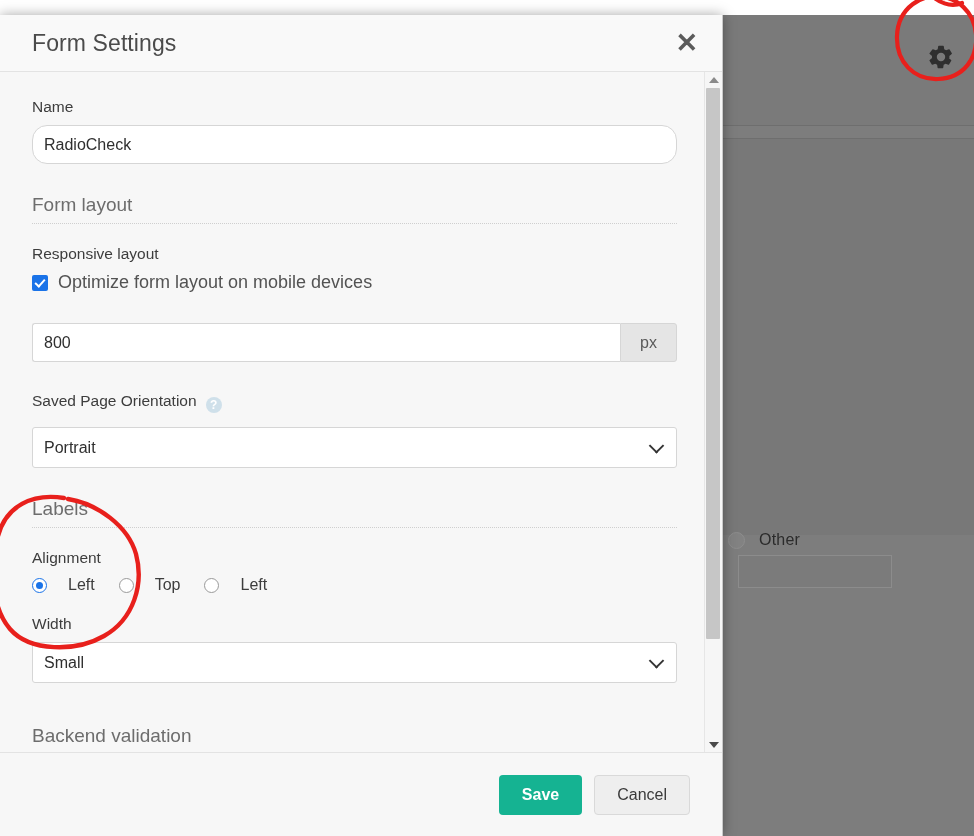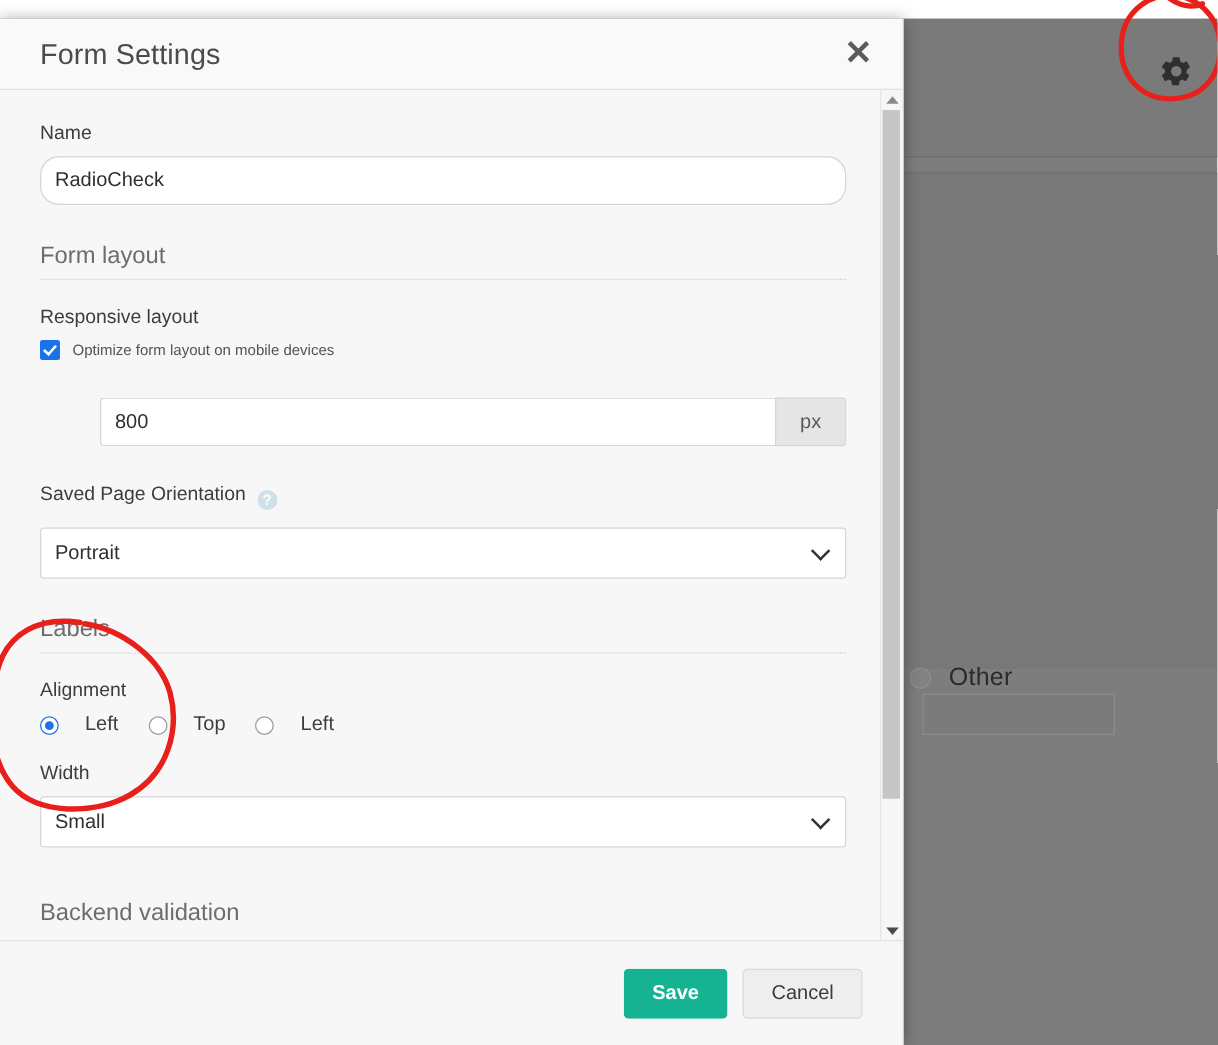--- a/index.html
+++ b/index.html
@@ -83,21 +83,21 @@
     gap: 14px;
   }
   .bg-radio-circle {
     width: 15px;
     height: 15px;
     border-radius: 50%;
     border: 1px solid #8d8d8d;
     background: #828282;
   }
   .bg-radio-label {
-    font-size: 20px;
+    font-size: 16px;
     color: #2b2b2b;
     letter-spacing: .2px;
   }
   .bg-input {
     position: absolute;
     left: 738px;
     top: 555px;
     width: 152px;
     height: 31px;
     background: #7b7b7b;
@@ -221,35 +221,34 @@
     position: absolute;
     left: 5px;
     top: 2px;
     width: 4px;
     height: 8px;
     border: solid #fff;
     border-width: 0 2px 2px 0;
     transform: rotate(42deg);
   }
   .check-text {
-    font-size: 12px;
+    font-size: 18px;
     color: #535353;
   }
 
   .input-group {
     display: flex;
     width: 645px;
     height: 39px;
   }
   .input-group .text-input {
     width: auto;
     flex: 1 1 auto;
     border-radius: 3px 0 0 3px;
     border-right: none;
-    margin-left: 48px;
   }
   .input-addon {
     width: 57px;
     box-sizing: border-box;
     border: 1px solid #d6d6d6;
     border-radius: 0 3px 3px 0;
     background: #e5e5e5;
     color: #5a5a5a;
     font-size: 16px;
     display: flex;

